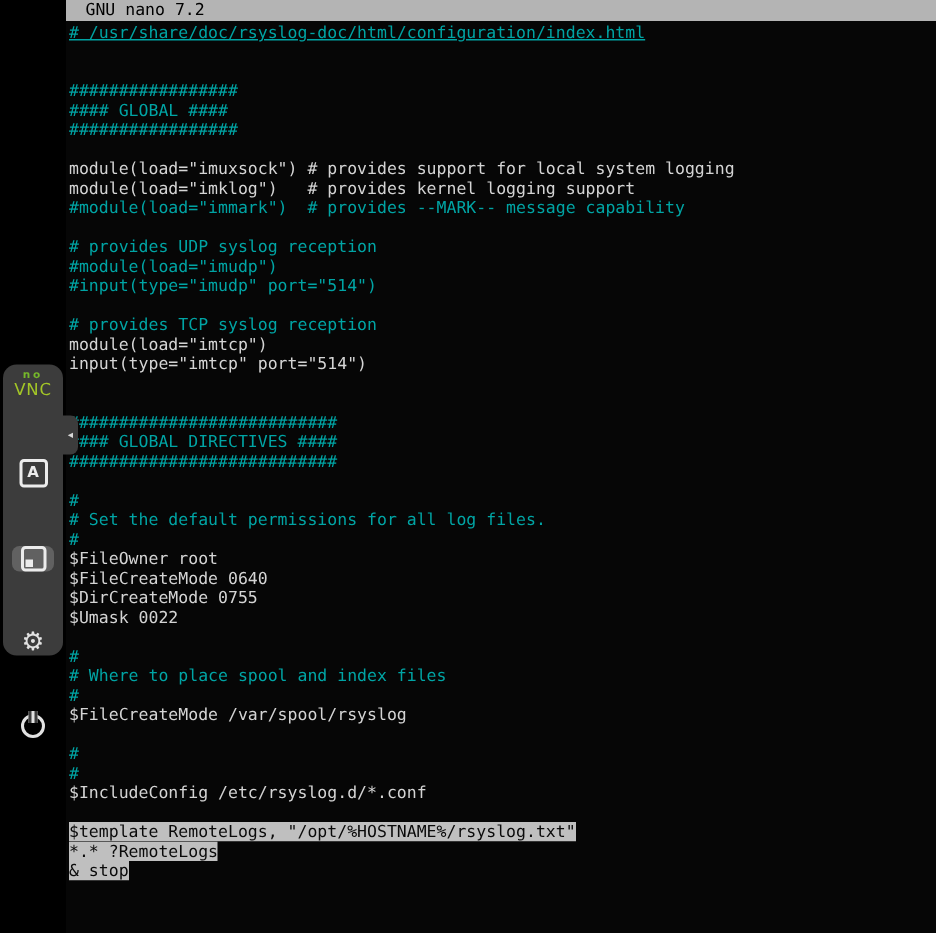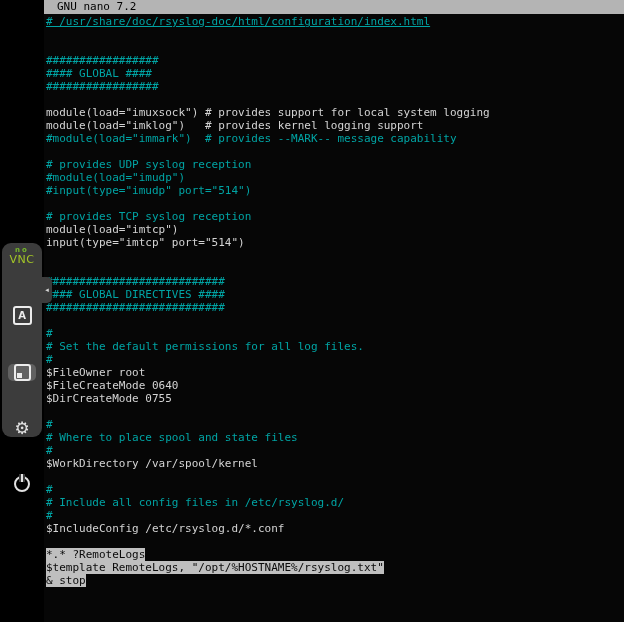--- a/index.html
+++ b/index.html
@@ -108,33 +108,33 @@
         <div class="line comment"><span>###########################</span></div>
         <div class="line comment"><span>#### GLOBAL DIRECTIVES ####</span></div>
         <div class="line comment"><span>###########################</span></div>
         <div class="line blank">&nbsp;</div>
         <div class="line comment"><span>#</span></div>
         <div class="line comment"><span># Set the default permissions for all log files.</span></div>
         <div class="line comment"><span>#</span></div>
         <div class="line code"><span>$FileOwner root</span></div>
         <div class="line code"><span>$FileCreateMode 0640</span></div>
         <div class="line code"><span>$DirCreateMode 0755</span></div>
+        <div class="line code"><span>$Umask 0022</span></div>
         <div class="line blank">&nbsp;</div>
         <div class="line comment"><span>#</span></div>
-        <div class="line comment"><span># Where to place spool and state files</span></div>
+        <div class="line comment"><span># Where to place spool and index files</span></div>
         <div class="line comment"><span>#</span></div>
-        <div class="line code"><span>$WorkDirectory /var/spool/kernel</span></div>
+        <div class="line code"><span>$FileCreateMode /var/spool/rsyslog</span></div>
         <div class="line blank">&nbsp;</div>
         <div class="line comment"><span>#</span></div>
-        <div class="line comment"><span># Include all config files in /etc/rsyslog.d/</span></div>
         <div class="line comment"><span>#</span></div>
         <div class="line code"><span>$IncludeConfig /etc/rsyslog.d/*.conf</span></div>
         <div class="line blank">&nbsp;</div>
+        <div class="line selected"><span>$template RemoteLogs, "/opt/%HOSTNAME%/rsyslog.txt"</span></div>
         <div class="line selected"><span>*.* ?RemoteLogs</span></div>
-        <div class="line selected"><span>$template RemoteLogs, "/opt/%HOSTNAME%/rsyslog.txt"</span></div>
         <div class="line selected"><span>&amp; stop</span></div>
       </div>
   </div>
 
   <div class="vnc-bar">
     <div class="logo">
       <span class="logo-no">no</span>
       <span class="logo-vnc">VNC</span>
     </div>
     <div class="btn">

